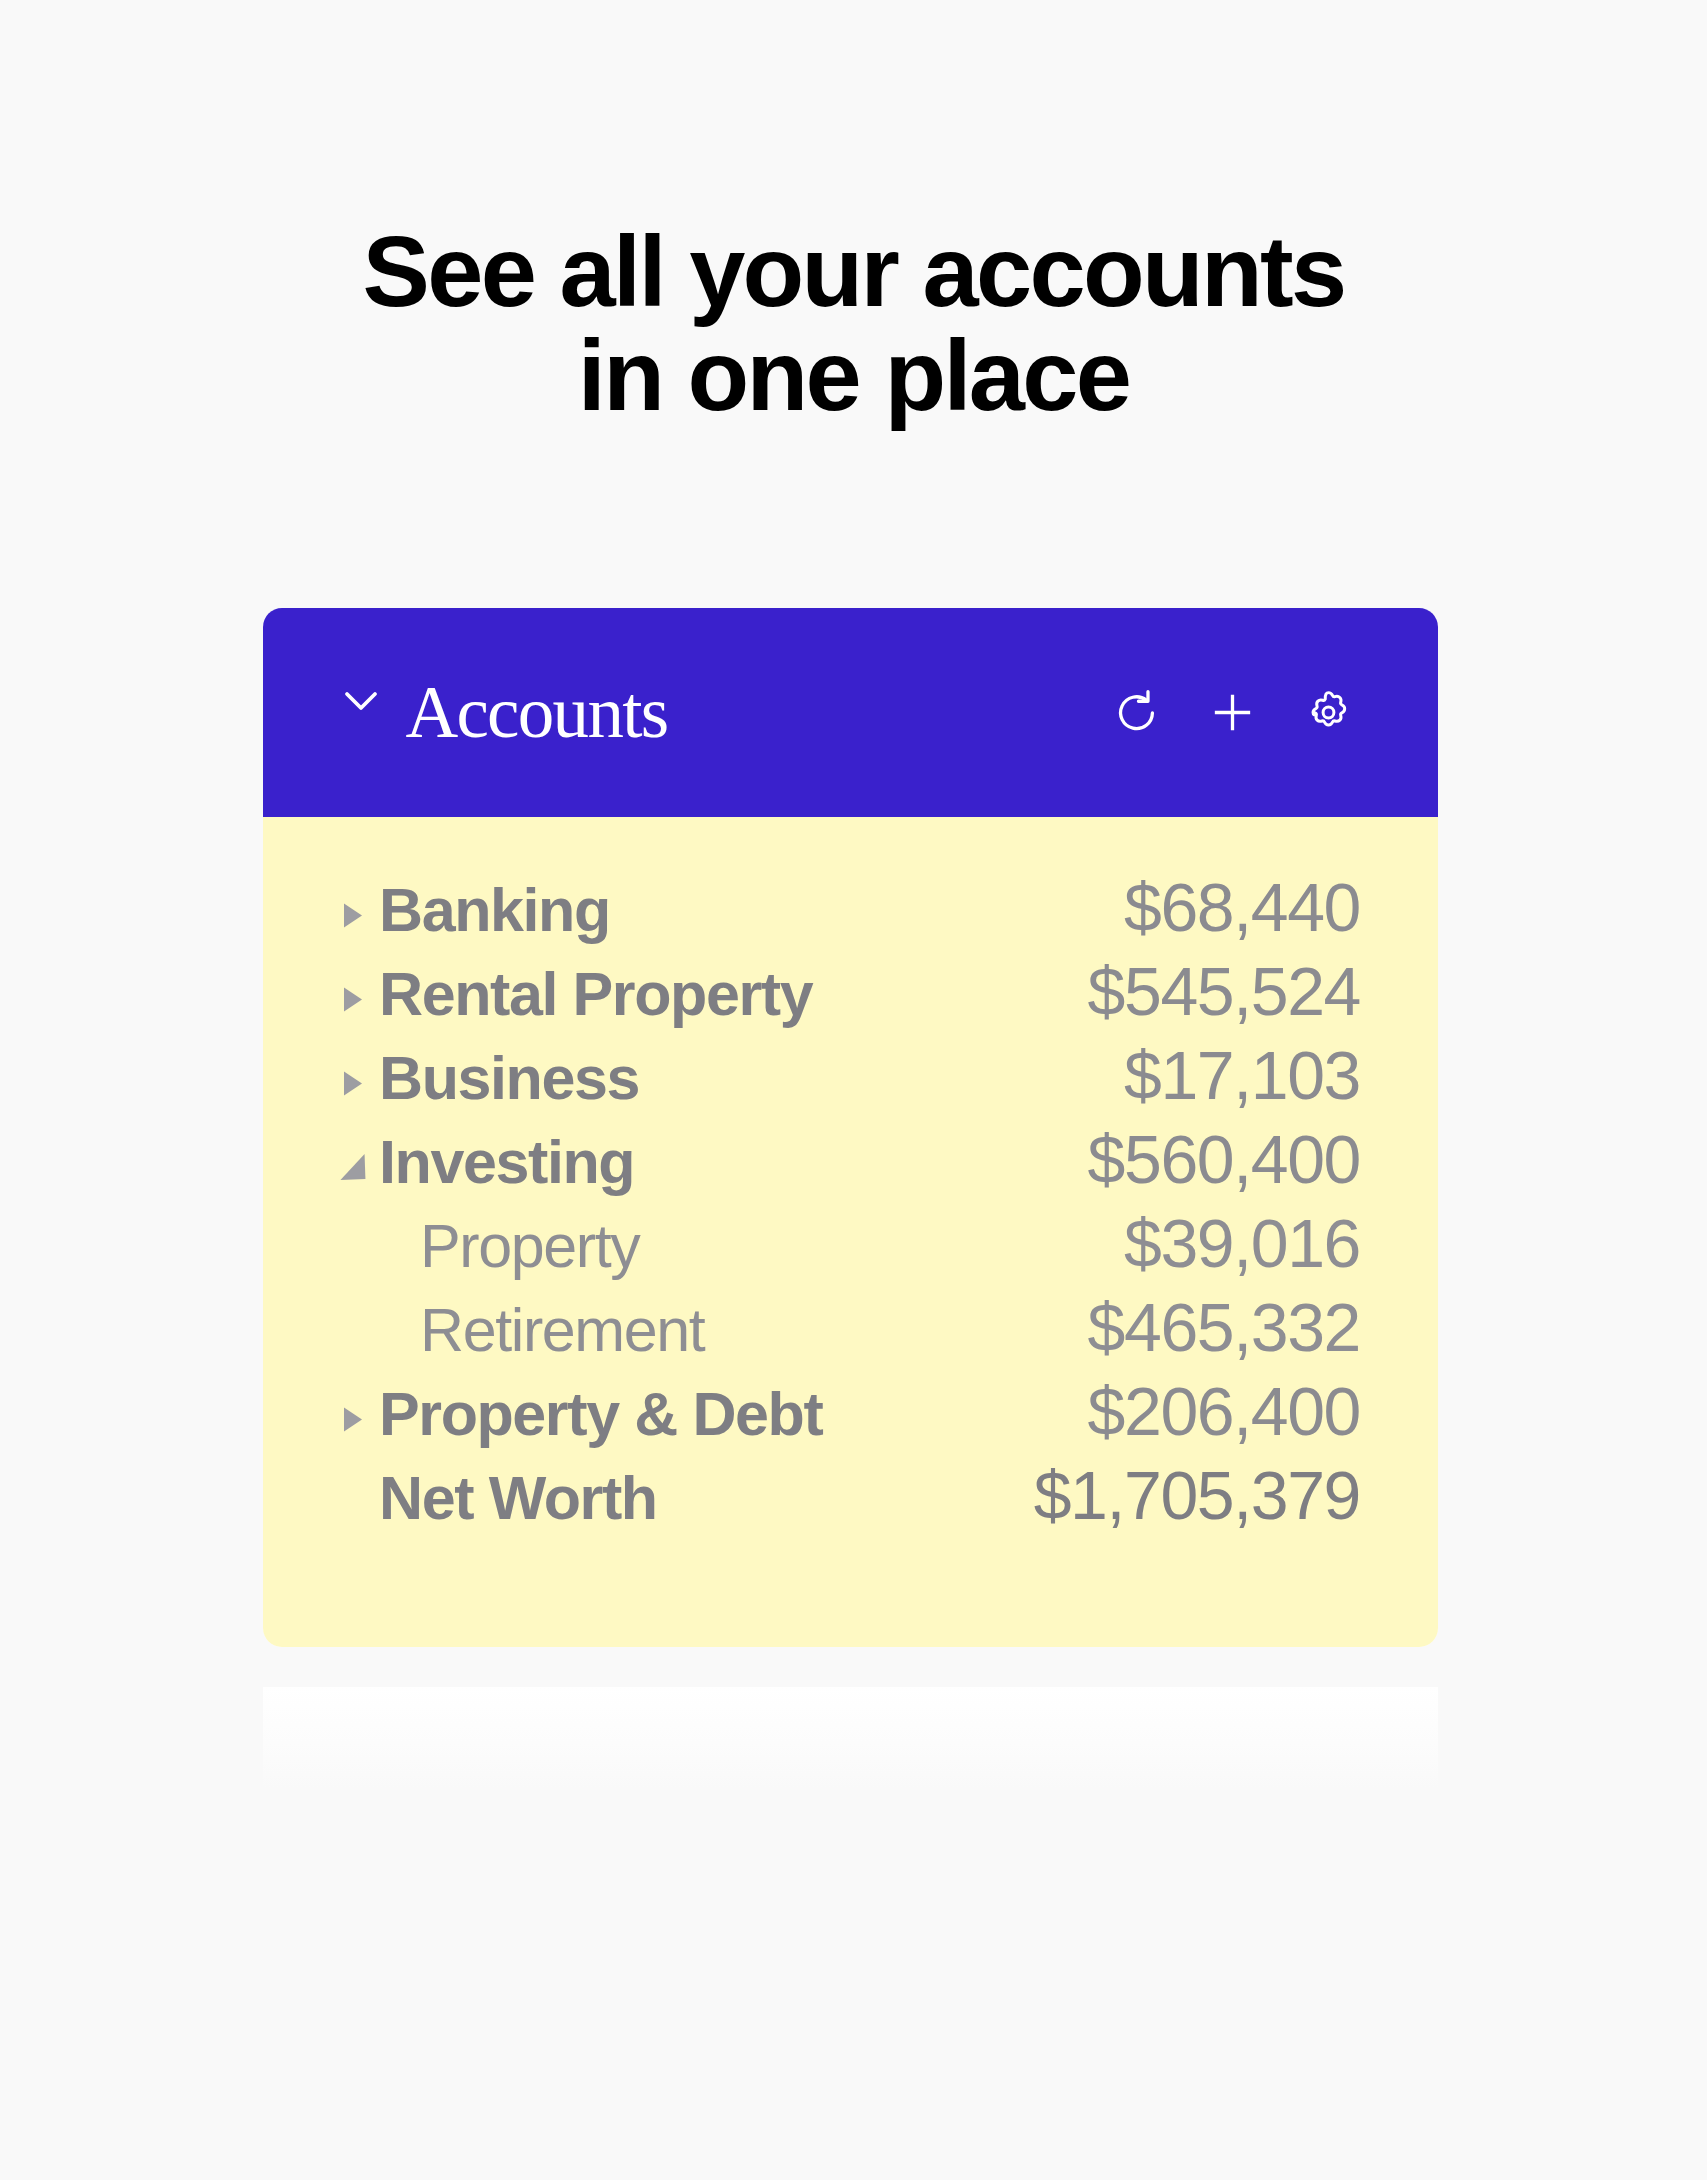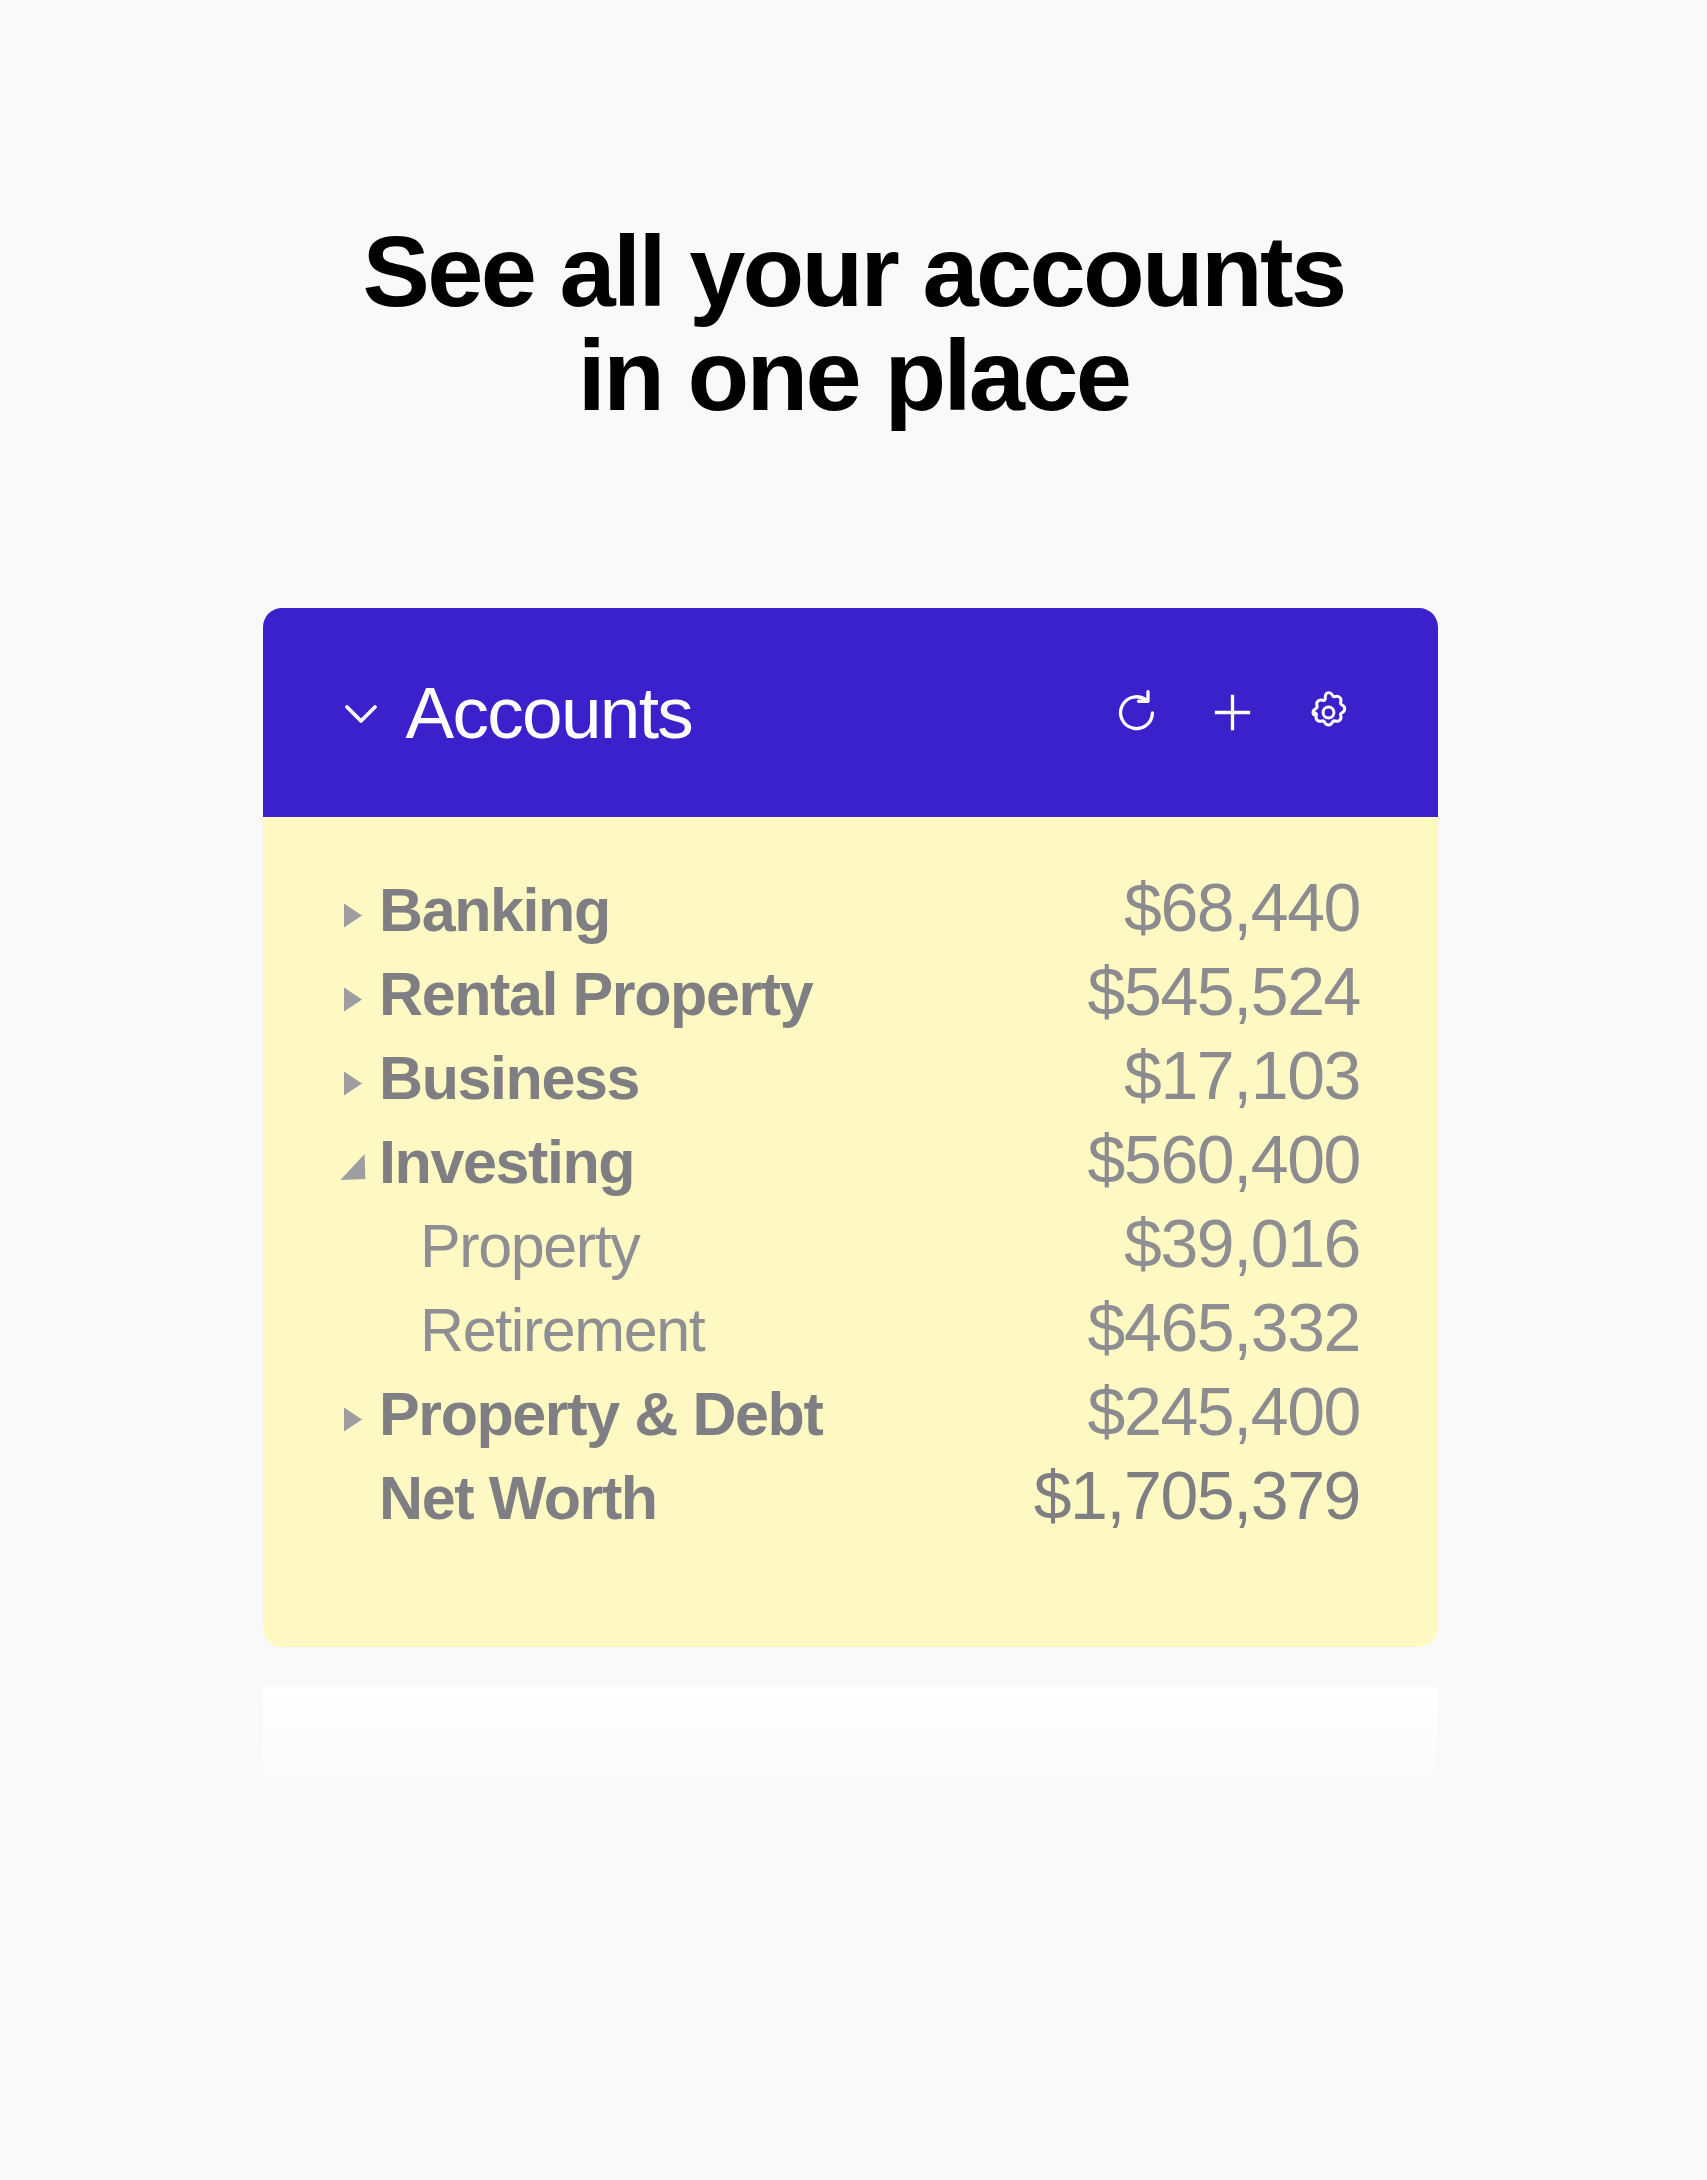--- a/index.html
+++ b/index.html
@@ -52,23 +52,24 @@
     background: #3a21cc;
     height: 209px;
     display: flex;
     align-items: center;
     padding: 0 83px 0 74px;
     box-sizing: border-box;
   }
 
   .header-left {
     display: flex;
-    align-items: center;
+    align-items: flex-start;
     flex: 1 1 auto;
     min-width: 0;
+    font-family: Liberation Serif, serif;
   }
 
   .chevron-down-icon {
     width: 48px;
     height: 48px;
     flex: 0 0 auto;
     margin-right: 20.4px;
     display: block;
   }
 
@@ -254,21 +255,21 @@
       <div class="account-row level-1">
         <span class="row-label">Retirement</span>
         <span class="row-value">$465,332</span>
       </div>
 
       <div class="account-row level-0">
         <span class="row-marker">
           <span class="tri tri-collapsed"></span>
         </span>
         <span class="row-label">Property &amp; Debt</span>
-        <span class="row-value">$245,400</span>
+        <span class="row-value">$206,400</span>
       </div>
 
       <div class="account-row row-total">
         <span class="row-label">Net Worth</span>
         <span class="row-value">$1,705,379</span>
       </div>
 
     </div>
   </div>
 

